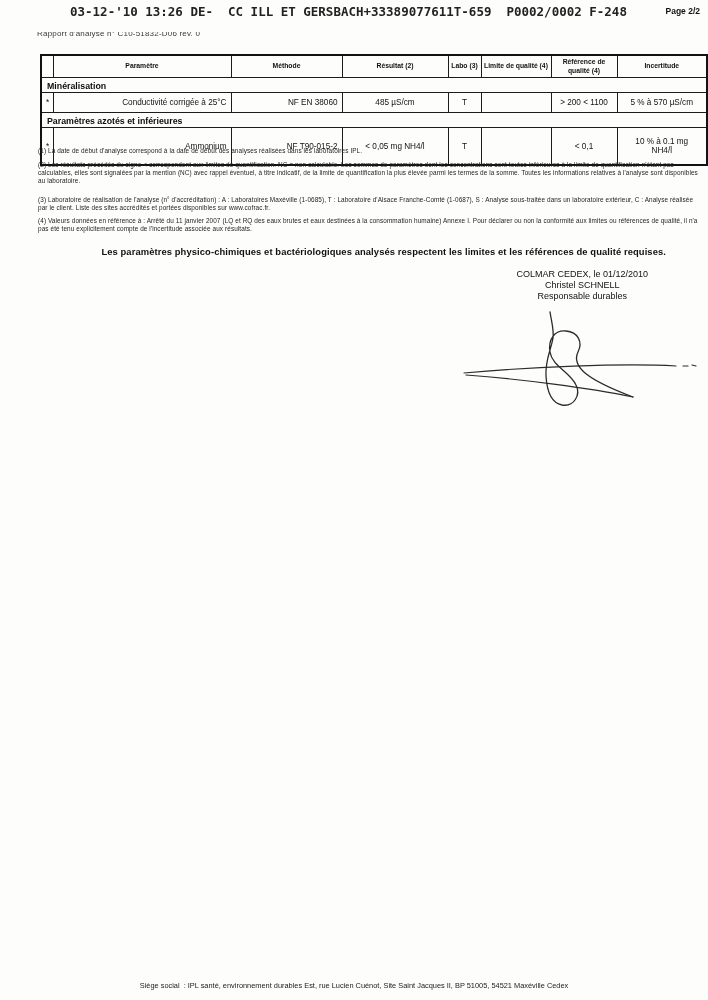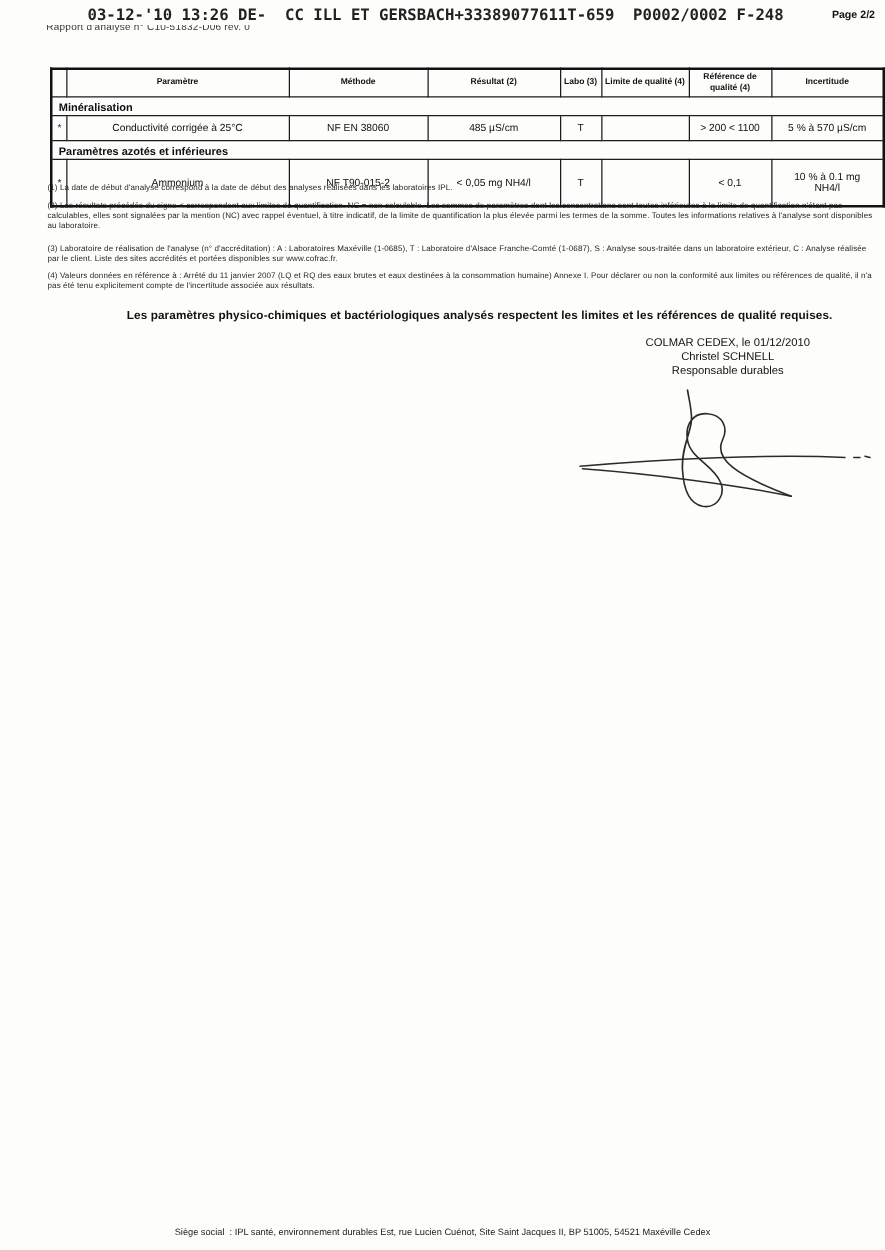--- a/index.html
+++ b/index.html
@@ -11,21 +11,21 @@
   }
   
   .fax-line {
     position:absolute; top:4px; left:70px; right:6px;
     display:flex; align-items:flex-start;
     font-family:"DejaVu Sans Mono","Liberation Mono",monospace;
     font-size:12.5px; font-weight:bold; color:#222; white-space:pre;
   }
   
   .report-line {
-    position:absolute; top:20px; left:37px; height:6px; overflow:hidden;
+    position:absolute; top:32px; left:37px; height:6px; overflow:hidden;
     color:#3a3a3a;
     text-align:center;
   }
   .report-line span { display:block; font-size:8px; margin-top:-3.5px; letter-spacing:.2px; }
   .page-num {
     position:absolute; top:6px; right:8px;
     font-size:8.5px; font-weight:bold; color:#111;
   }
   
   table.results {
@@ -43,21 +43,21 @@
   }
   tr.section td {
     font-size:8.8px; font-weight:bold; text-align:left;
     padding:2px 4px 1px 5px; height:11px; color:#0e0e0e;
   }
   tr.data td {
     font-size:8.2px; padding:3px 4px; height:13px; vertical-align:middle; color:#111;
   }
   tr.data.tall td { height:22px; }
   td.c, th.c { text-align:center; }
-  td.l { text-align:center; padding-left:6px; }
+  td.l { text-align:right; padding-left:6px; }
   
   .fn {
     position:absolute; left:38px; right:8px; margin:0;
     font-size:6.4px; line-height:1.28; color:#242424; letter-spacing:.1px;
   }
   
   .statement {
     position:absolute; top:246px; left:46px; right:42px; margin:0;
     font-size:9.4px; font-weight:bold; color:#101010; letter-spacing:.1px;text-align:right;
   }

